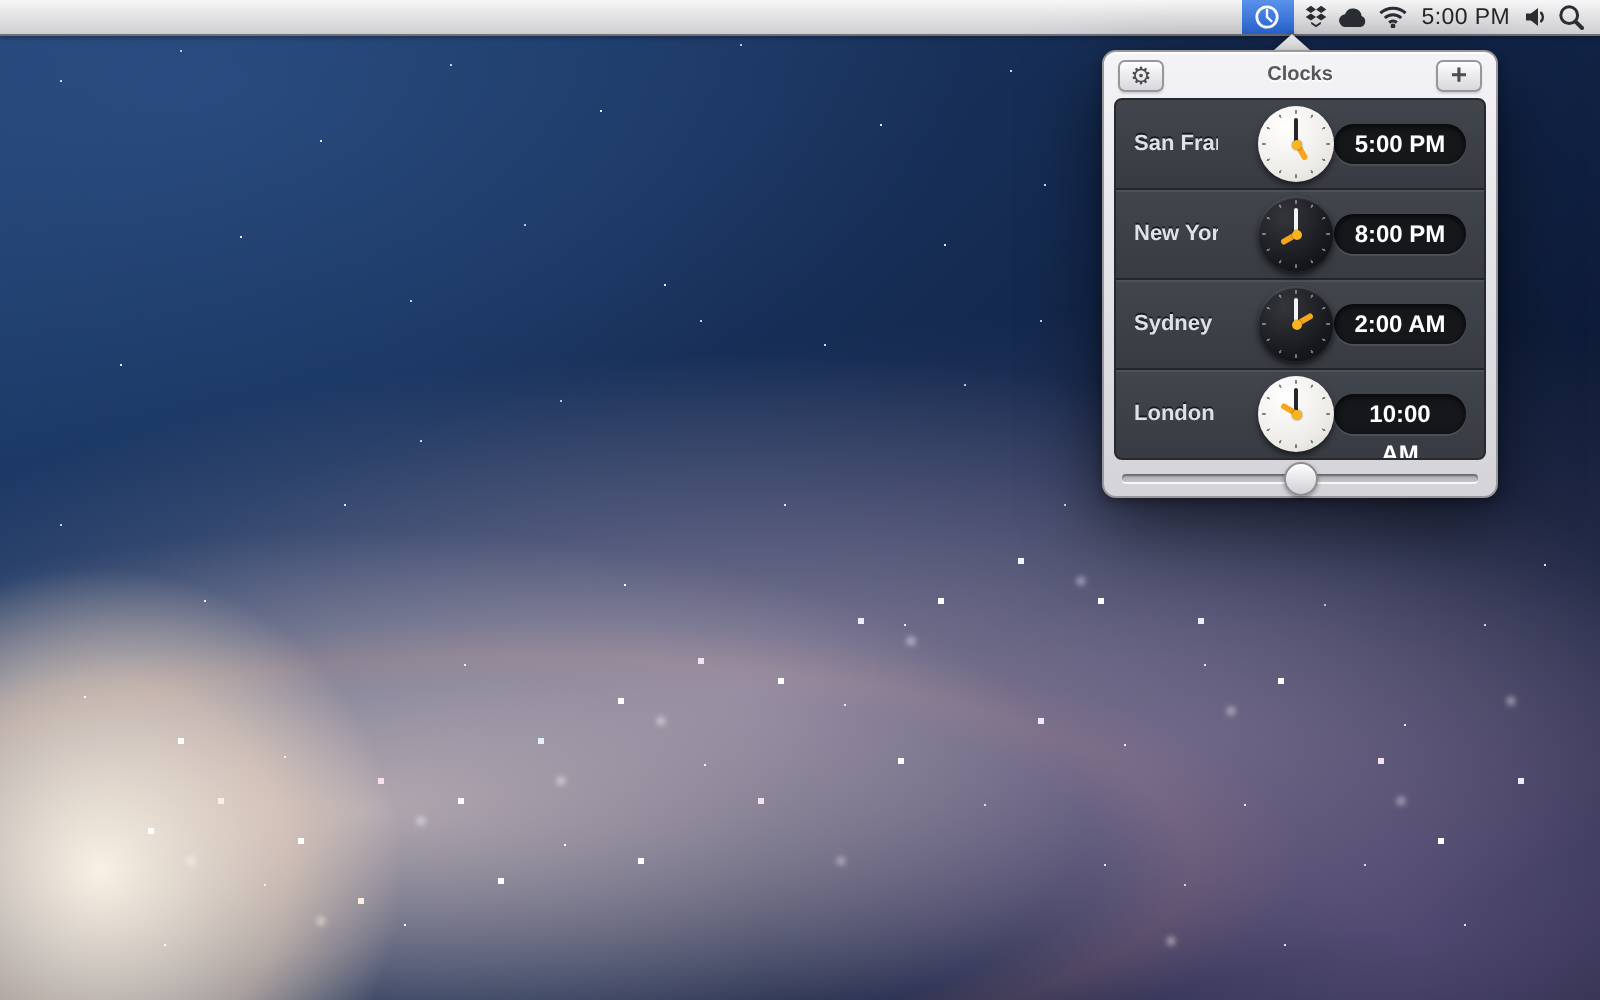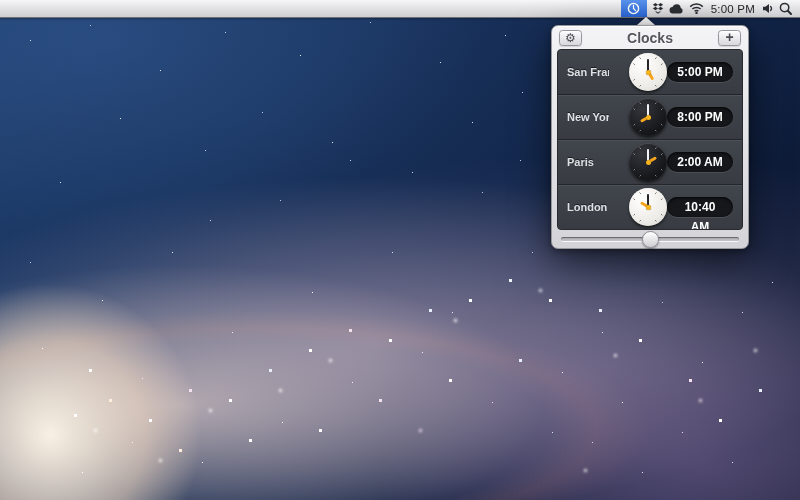--- a/index.html
+++ b/index.html
@@ -52,21 +52,21 @@
   .mi-time{font-size:11.5px;color:#26262a;padding:0 2px;letter-spacing:.2px;}
   
   .popover{position:absolute;left:551px;top:17px;width:198px;}
   .popover-arrow{position:absolute;left:86px;top:0;width:0;height:0;
     border-left:9px solid transparent;border-right:9px solid transparent;
     border-bottom:8px solid #f4f4f6;filter:drop-shadow(0 -1px 1px rgba(0,0,0,.25));}
   .popover-box{position:absolute;top:8px;left:0;width:196px;border:1px solid #97979c;border-radius:7px;
     background:linear-gradient(#f4f4f6,#d3d3d8);
     box-shadow:0 14px 38px rgba(0,0,0,.55),0 2px 6px rgba(0,0,0,.35),inset 0 1px 0 rgba(255,255,255,.9);}
   .popover-header{position:relative;height:23px;display:flex;align-items:center;justify-content:center;}
-  .popover-title{font-size:14px;font-weight:700;color:#56565c;text-shadow:0 1px 0 rgba(255,255,255,.85);}
+  .popover-title{font-size:10px;font-weight:700;color:#56565c;text-shadow:0 1px 0 rgba(255,255,255,.85);}
   .hdr-btn{position:absolute;top:4px;width:23px;height:16px;border:1px solid #96969c;border-radius:3.5px;
     background:linear-gradient(#fdfdfe,#d8d8dd);box-shadow:inset 0 1px 0 #fff,0 1px 1px rgba(0,0,0,.12);
     display:flex;align-items:center;justify-content:center;padding:0;cursor:default;
     font-family:"Liberation Sans",sans-serif;color:#4c4c52;}
   .hdr-btn.gear{left:7px;font-size:12px;line-height:1;}
   .hdr-btn.add{right:7px;font-size:14px;font-weight:700;line-height:1;padding-bottom:2px;}
   
   .clock-list{margin:0 5px;border:1px solid #27292e;border-radius:4px;background:#3b3f46;
     box-shadow:inset 0 2px 4px rgba(0,0,0,.55);overflow:hidden;}
   .clock-row{height:44px;display:grid;grid-template-columns:1fr 58px 1fr;align-items:center;
@@ -200,38 +200,38 @@
         <div class="city">New York</div>
         <div class="aclock dark">
           <div class="ticks"></div>
           <div class="hand minute" style="transform: rotate(0deg);"></div>
           <div class="hand hour" style="transform: rotate(240deg);"></div>
           <div class="dot"></div>
         </div>
         <div class="pill">8:00 PM</div>
       </div>
       <div class="clock-row">
-        <div class="city">Paris</div>
+        <div class="city">Sydney</div>
         <div class="aclock dark">
           <div class="ticks"></div>
           <div class="hand minute" style="transform: rotate(0deg);"></div>
           <div class="hand hour" style="transform: rotate(60deg);"></div>
           <div class="dot"></div>
         </div>
         <div class="pill">2:00 AM</div>
       </div>
       <div class="clock-row">
         <div class="city">London</div>
         <div class="aclock light">
           <div class="ticks"></div>
           <div class="hand minute" style="transform: rotate(0deg);"></div>
           <div class="hand hour" style="transform: rotate(300deg);"></div>
           <div class="dot"></div>
         </div>
-        <div class="pill">10:40 AM</div>
+        <div class="pill">10:00 AM</div>
       </div>
     </div>
 
     <div class="popover-footer">
       <div class="slider">
         <div class="slider-track"></div>
         <div class="slider-thumb" style="left: calc(50% - 8px);"></div>
       </div>
     </div>
   </div>

